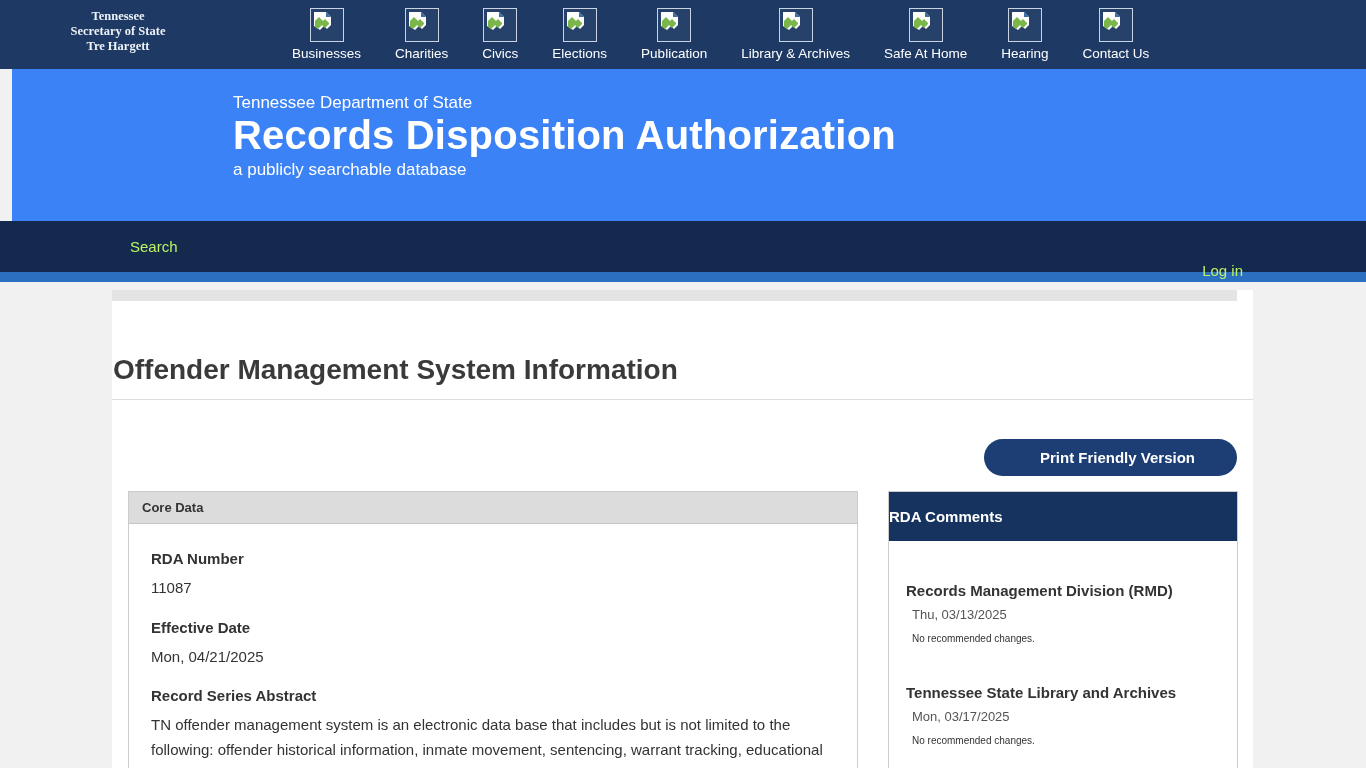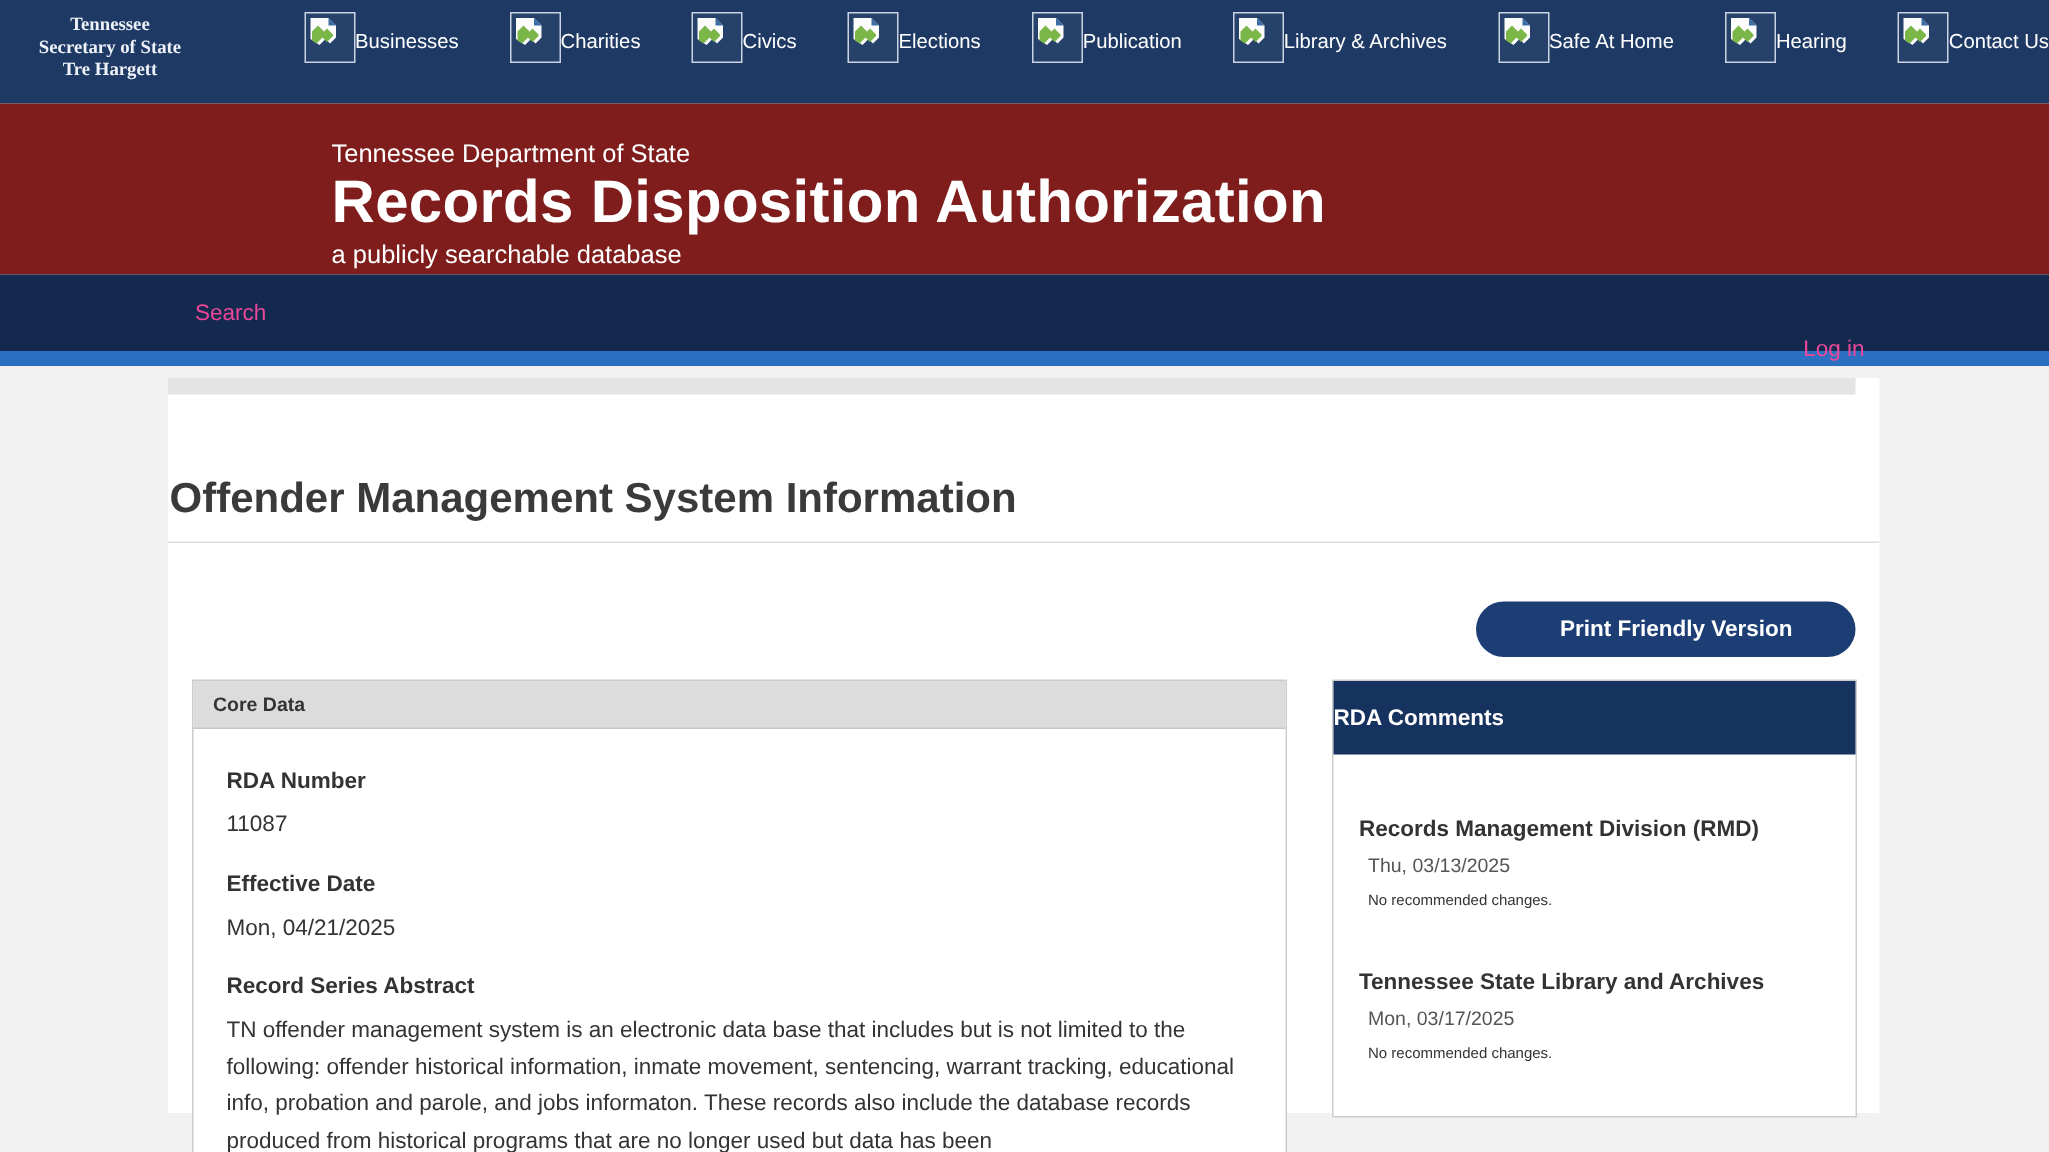--- a/index.html
+++ b/index.html
@@ -5,34 +5,34 @@
   * { margin:0; padding:0; box-sizing:border-box; }
   html,body { width:1366px; height:768px; overflow:hidden; }
   body { font-family:"Liberation Sans", sans-serif; background:#f1f1f1; }
 
   
   .topbar { height:69px; background:#1e3a64; display:flex; align-items:flex-start; }
   .logo { width:236px; padding-top:9px; text-align:center; color:#eef2f8;
           font-family:"Liberation Serif", serif; font-weight:bold; font-size:12.5px; line-height:1.18;
           cursor:pointer; }
   .topnav { display:flex; gap:34px; margin-left:56px; padding-top:8px; }
-  .navitem { display:flex; flex-direction:row; align-items:center; text-decoration:none; cursor:pointer; }
+  .navitem { display:flex; flex-direction:column; align-items:center; text-decoration:none; cursor:pointer; }
   .iconbox { width:34px; height:34px; border:1px solid #c9d3e2; background:rgba(255,255,255,0.04); padding:2px; }
   .navlabel { margin-top:4px; color:#ffffff; font-size:13.5px; white-space:nowrap; }
 
   
-  .banner { height:114px; background:#7f1d1d; color:#ffffff; }
+  .banner { height:152px; background:#3b82f6; color:#ffffff;margin-left:12px; }
   .banner-inner { padding:24px 0 0 221px; }
   .banner-dept { font-size:17px; }
   .banner-title { font-size:40px; font-weight:bold; line-height:1.1; letter-spacing:0.2px; }
   .banner-sub { font-size:17px; margin-top:3px; }
 
   
   .menubar { height:51px; background:#13294e; display:flex; align-items:center; justify-content:space-between; }
-  .menubar a { color:#ec4899; font-size:15px; text-decoration:none; cursor:pointer; }
+  .menubar a { color:#bef264; font-size:15px; text-decoration:none; cursor:pointer; }
   .menu-search { margin-left:130px; }
   .menu-login { margin-right:123px; position:relative; top:24px; }
   .accent-strip { height:10px; background:#2a6fc0; }
 
   
   .content { width:1141px; margin-left:112px; background:#ffffff; height:490px; }
   .graybar { height:11px; background:#e4e4e4; margin:8px 0 0 0; width:1125px; }
   .page-title { font-size:28px; font-weight:bold; color:#3a3a3a; margin:52px 0 0 1px; line-height:34px; }
   .divider { border:none; border-top:1px solid #dddddd; margin-top:12px; }
   .btn-row { text-align:right; margin:39px 16px 0 0; }

